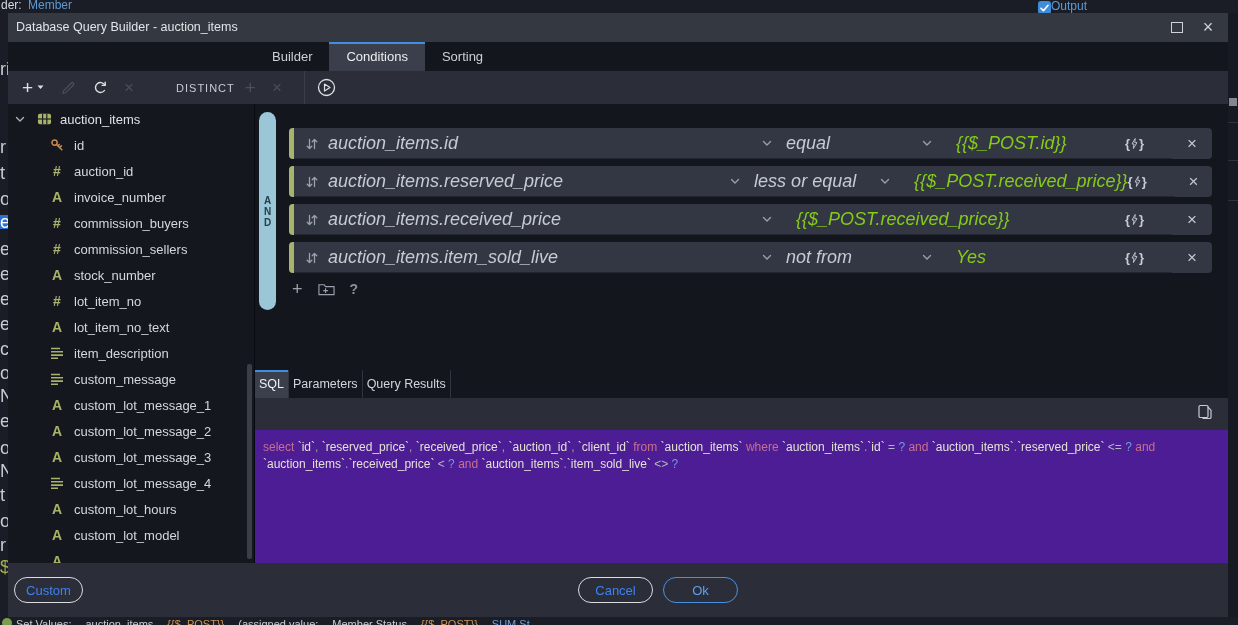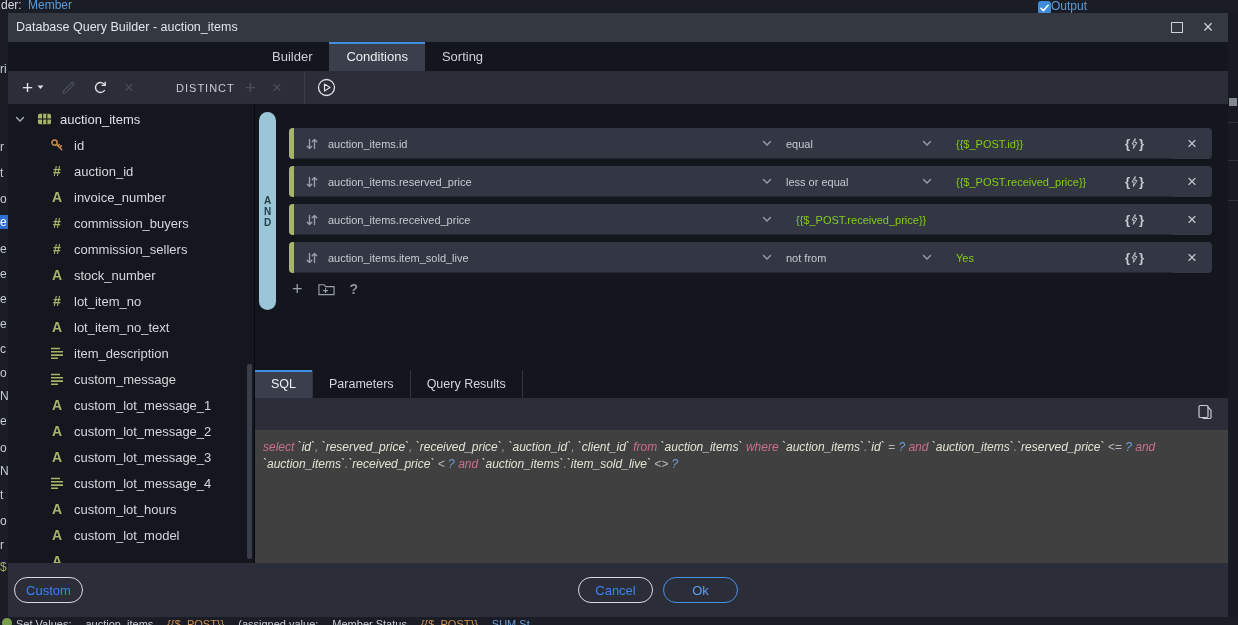--- a/index.html
+++ b/index.html
@@ -8,21 +8,21 @@
   .screen { position:relative; width:1238px; height:625px; overflow:hidden; background:#1a1d26; }
 
   
   .bg-top { position:absolute; top:0; left:0; right:0; height:13px; background:#1a1d26; overflow:hidden; font-size:12px; }
   .bg-top .pfx { position:absolute; left:1px; top:-2px; color:#d6d9de; }
   .bg-top .lnk { position:absolute; left:28px; top:-2px; color:#5b9bd5; }
   .bg-out { position:absolute; left:1038px; top:1px; display:flex; align-items:flex-start; }
   .bg-check { width:13px; height:13px; border-radius:3px; background:#3f8cdb; display:flex; align-items:center; justify-content:center; }
   .bg-out .lbl { color:#5b9bd5; font-size:12px; margin-top:-2px; }
   .bg-left { position:absolute; left:0; top:13px; width:8px; bottom:0; background:#1a1d26; overflow:hidden; z-index:5; }
-  .lfrag { position:absolute; left:0; font-size:12px; color:#c8ccd3; line-height:14px; }
+  .lfrag { position:absolute; left:0; font-size:18px; color:#c8ccd3; line-height:14px; }
   .lfrag.sel { background:#2e6fd0; color:#fff; padding-right:6px; }
   .lfrag.grn { color:#9eb052; }
   .bg-redge { position:absolute; right:0; top:13px; width:10px; bottom:0; background:#171a22; z-index:5; }
   .re-sq { position:absolute; top:85px; left:1px; width:8px; height:8px; background:#83878e; }
   .re-line { position:absolute; left:0; right:0; height:1px; background:#2e323c; }
   .bg-bottom { position:absolute; left:0; right:0; top:617px; height:8px; background:#1a1d26; overflow:hidden; z-index:6; }
   .bg-log { position:absolute; left:16px; top:1px; font-size:11px; white-space:nowrap; display:flex; gap:14px; }
   .log-ico { position:absolute; left:2px; top:1px; width:10px; height:10px; border-radius:50%; background:#7a9e4e; }
 
   
@@ -64,41 +64,41 @@
   .tbl-ico { color:var(--field-icon); }
   .tree-scroll { position:absolute; right:2px; top:260px; width:5px; height:195px; background:#3a3e49; border-radius:2px; }
 
   .canvas { flex:1; position:relative; background:#14161e; min-width:0; }
   .group { position:absolute; left:4px; top:8px; display:flex; }
   .and-bar { width:17px; height:198px; background:var(--and-bar); border-radius:9px; display:flex; flex-direction:column; align-items:center; justify-content:center; color:#244049; font-size:10px; font-weight:700; line-height:11px; flex:none; }
   .rows-wrap { margin-left:13px; padding-top:16px; width:923px; }
   .cond-row { height:31px; background:#333744; border-radius:4px; margin-bottom:7px; display:flex; align-items:stretch; overflow:hidden; position:relative; padding-left:5px; }
   .accent { position:absolute; left:0; top:0; bottom:0; width:5px; background:var(--cond-accent); }
   .seg { display:flex; align-items:center; box-shadow:inset 0 -1px 0 rgba(0,0,0,.28); }
-  .seg-text { font-size:11px; color:#c6cad1; }
+  .seg-text { font-size:18px; color:#c6cad1;font-style:italic; }
   .seg-field { width:492px; padding:0 14px 0 12px; gap:10px; }
   .seg-field .seg-caret { margin-left:auto; }
   .seg-op { width:160px; padding-right:14px; }
   .seg-op .seg-caret { margin-left:auto; }
   .seg-val { flex:1; padding-left:10px; }
   .val-text { color:#84cc16; }
   .updown-icon { color:#9ba1ac; }
   .seg-caret { color:#989ea9; }
   .bolt-btn { margin-left:auto; margin-right:28px; display:inline-flex; align-items:center; color:#c8ccd3; font-size:13px; font-weight:600; gap:1px; }
   .row-x { width:40px; display:flex; align-items:center; justify-content:center; color:#c3c7ce; font-size:17px; }
   .add-row { margin-top:8px; display:flex; align-items:center; gap:15px; padding-left:3px; color:#9aa0ab; }
   .add-row .g-plus { font-size:18px; }
 
   .bottom { position:absolute; left:0; right:0; top:266px; bottom:0; display:flex; flex-direction:column; }
   .btabs { height:28px; display:flex; background:#14161e; flex:none; }
-  .btab { line-height:28px; padding:0 16px; font-size:12.5px; color:#d2d5db; border-right:1px solid #30343e; }
+  .btab { line-height:28px; padding:0 4px; font-size:12.5px; color:#d2d5db; border-right:1px solid #30343e; }
   .btab.active { background:#3a3f4b; color:#eef0f3; box-shadow:inset 0 2px 0 var(--accent); }
   .sql-toolbar { height:32px; background:#2b2e38; position:relative; flex:none; }
   .copy-btn { position:absolute; right:10px; top:4px; width:26px; height:24px; display:flex; align-items:center; justify-content:center; color:#c7cbd1; }
-  .sql-area { flex:1; background:#404040; padding:9px 12px 0 8px; overflow:hidden;font-style:italic; }
+  .sql-area { flex:1; background:#4c1d95; padding:9px 12px 0 8px; overflow:hidden; }
   .sql-text { font-size:12px; line-height:17px; white-space:pre-wrap; word-break:break-word; }
   .tk-k { color:var(--sql-kw); }
   .tk-i { color:var(--sql-id); }
   .tk-o { color:#b4bac3; }
   .tk-p { color:var(--sql-param); }
   .tk-t { color:#9aa0a9; }
 
   .footer { height:54px; background:#2b2e38; position:relative; flex:none; }
   .pill { position:absolute; top:14px; height:26px; border-radius:13px; border:1px solid #d9dce1; color:#3b82f6; font-size:13px; display:flex; align-items:center; justify-content:center; background:transparent; }
   .pill-custom { left:6px; width:69px; }

